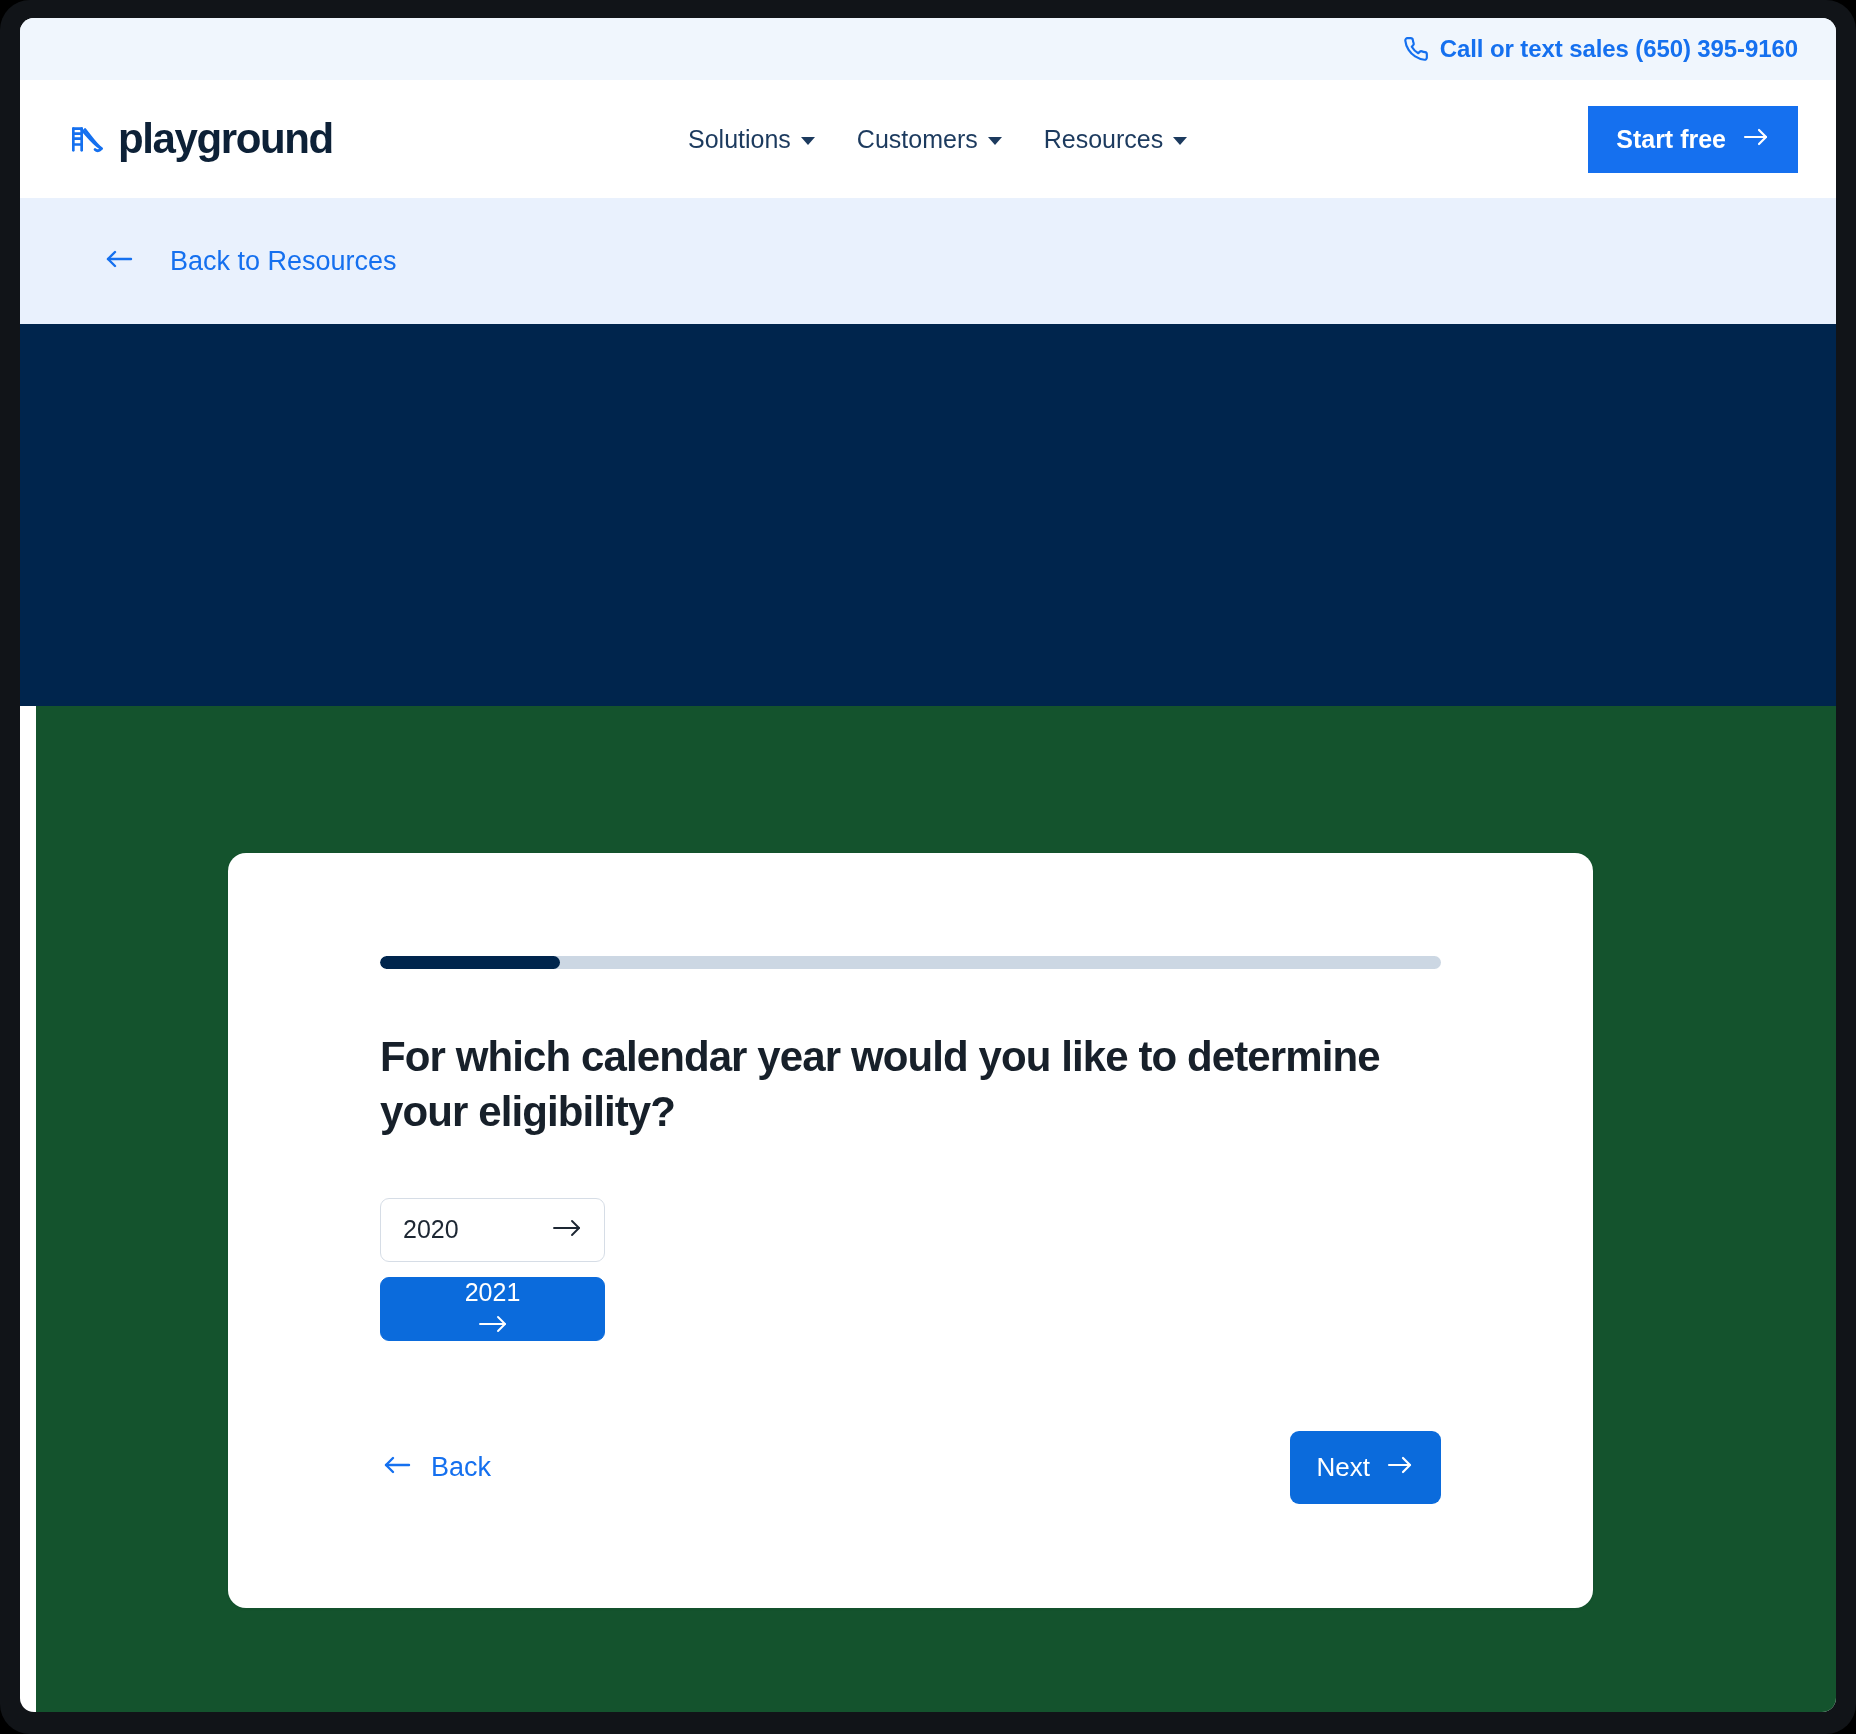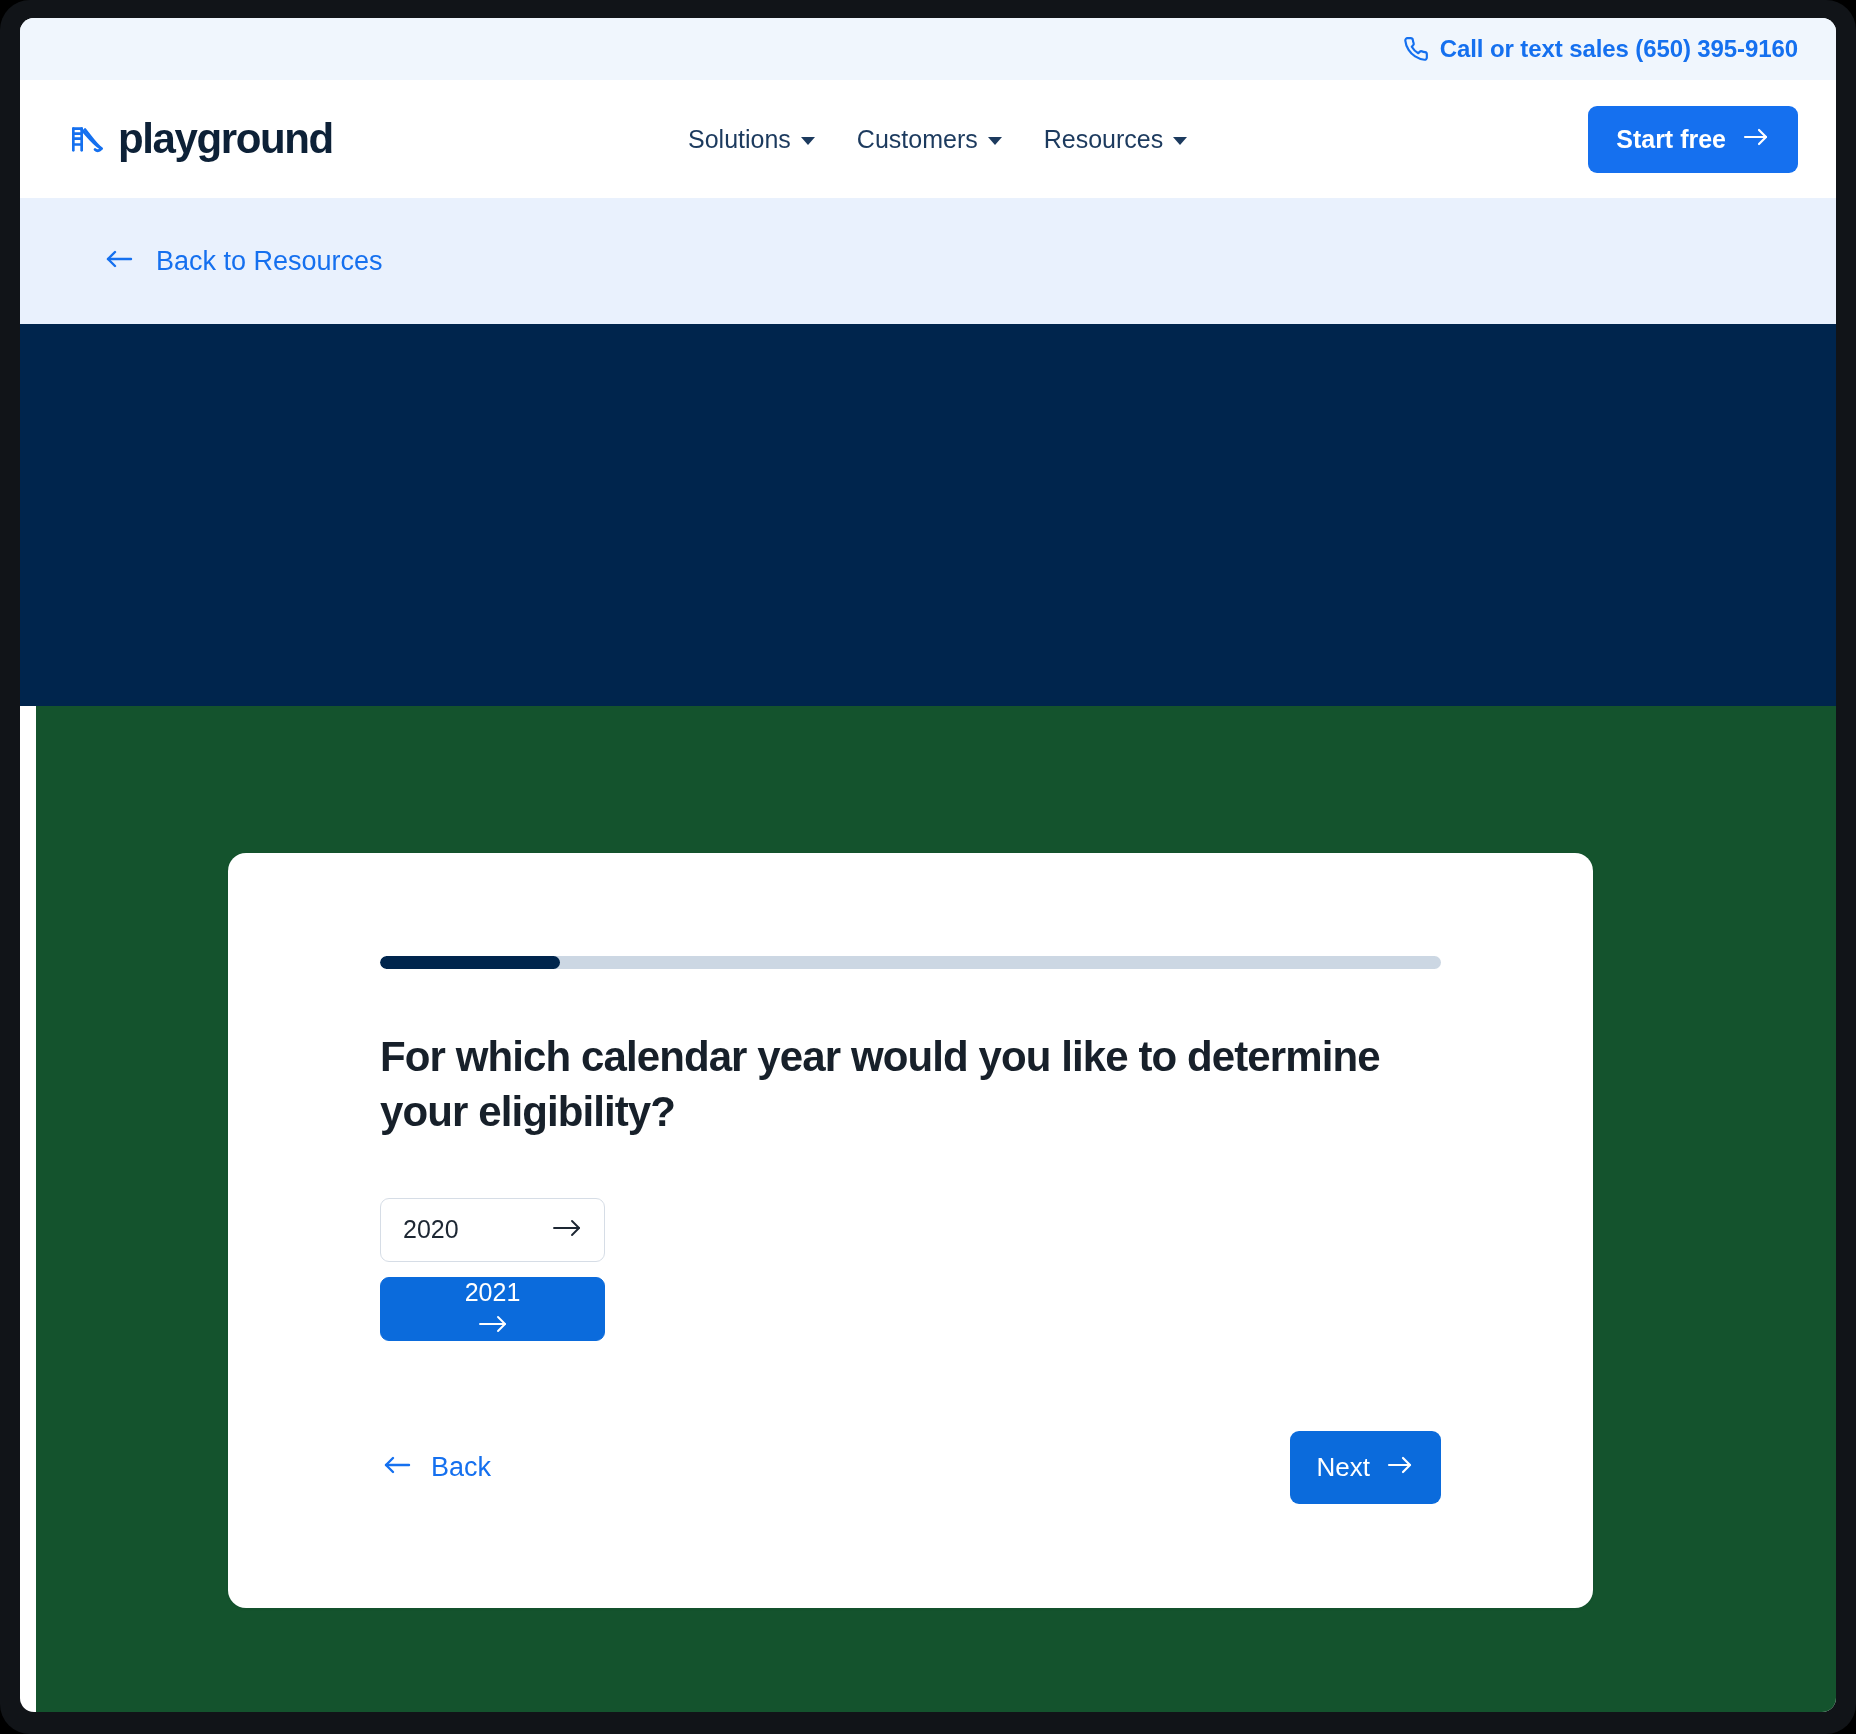--- a/index.html
+++ b/index.html
@@ -112,41 +112,41 @@
     position: absolute;
     right: 38px;
     display: flex;
     align-items: center;
     gap: 16px;
     background: #1570ef;
     color: #ffffff;
     font-size: 25px;
     font-weight: 600;
     border: none;
-    border-radius: 9px;
+    border-radius: 0;
     padding: 19px 28px;
     cursor: pointer;
     font-family: "Liberation Sans", sans-serif;
   }
 
   
   .breadcrumb-bar {
     position: absolute;
     left: 0; top: 180px;
     width: 100%;
     height: 126px;
     background: #e9f1fd;
     display: flex;
     align-items: center;
     padding-left: 84px;
   }
   .back-to-resources {
     display: flex;
     align-items: center;
-    gap: 22px;
+    gap: 36px;
     color: #1570ef;
     font-size: 27px;
     font-weight: 500;
     cursor: pointer;
     text-decoration: none;
   }
 
   
   .hero-band {
     position: absolute;

